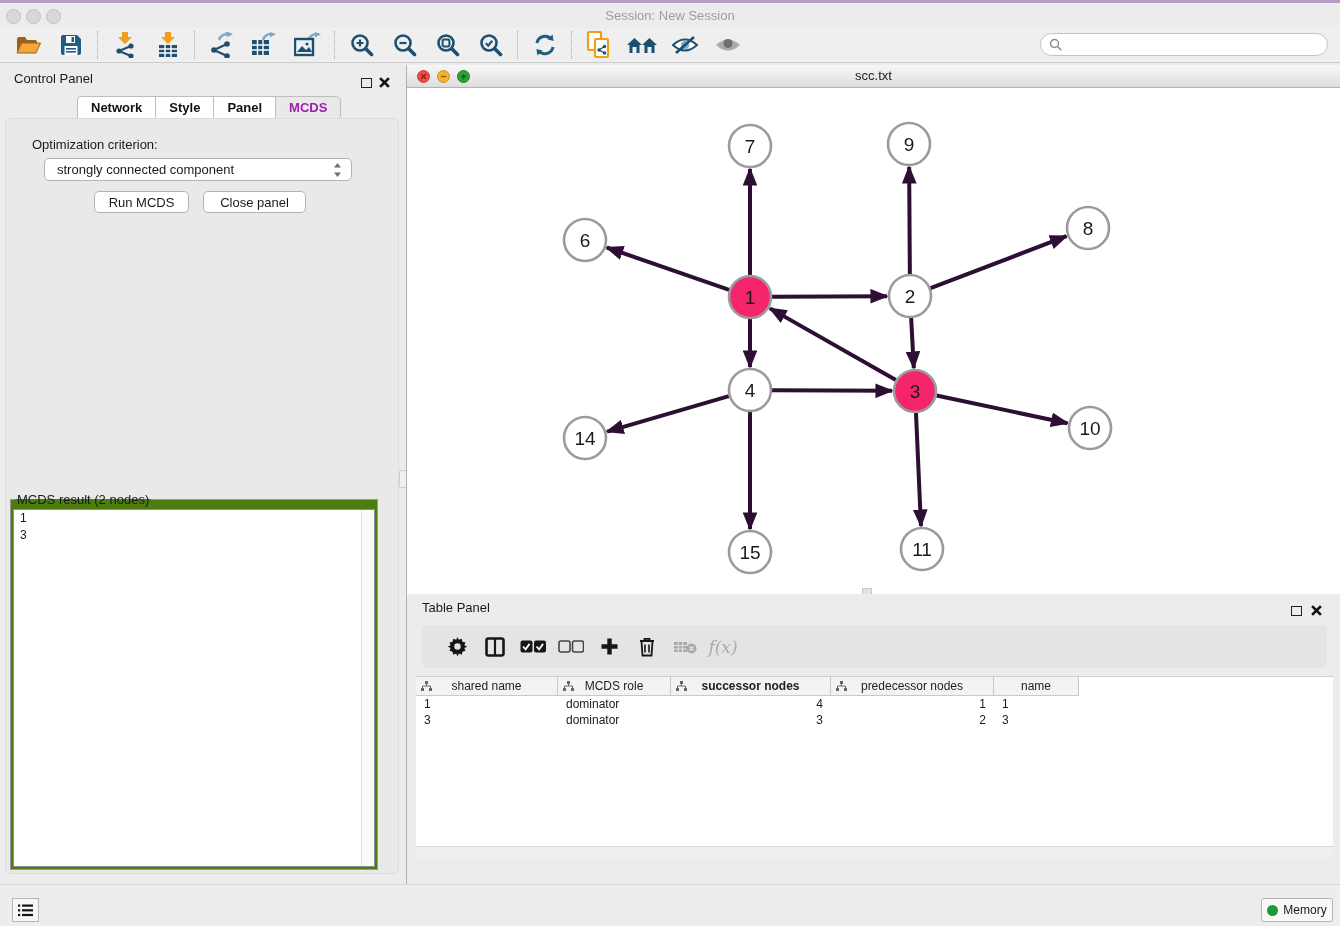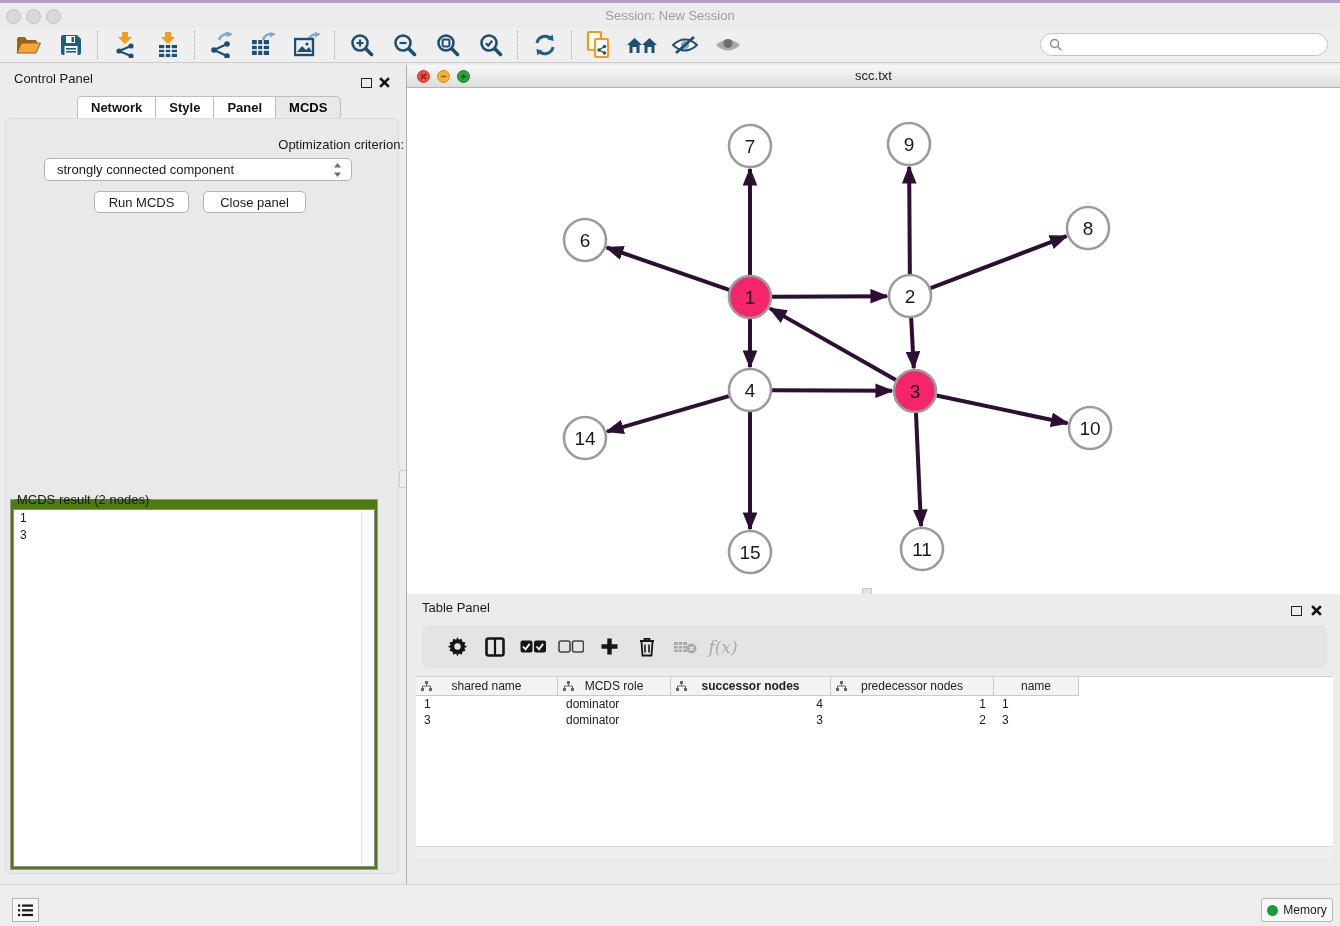--- a/index.html
+++ b/index.html
@@ -26,24 +26,24 @@
   .search-wrap { position:absolute; right:12px; top:33px; width:288px; height:23px;
     background:#fff; border:1px solid #c3c3c3; border-radius:12px; display:flex; align-items:center; padding-left:8px; }
 
   
   .cp-title { left:14px; top:71px; font-size:13px; }
   .float-ic { width:11px; height:10px; border:1.6px solid #222; display:inline-block; }
   .cp-tabs { left:78px; top:96px; display:flex; }
   .cp-tab { font-size:13px; font-weight:bold; background:#fff; border:1px solid #bdbdbd;
     padding:3px 13px 4px; margin-left:-1px; color:#111; }
   .cp-tab:first-child { border-radius:4px 0 0 0; }
-  .cp-tab.active { background:#e9e9e9; color:#000000; border-radius:0 5px 5px 0; }
+  .cp-tab.active { background:#e9e9e9; color:#a21caf; border-radius:0 5px 5px 0; }
   .cp-body { left:5px; top:118px; width:394px; height:756px; background:#e9e9e9;
     border:1px solid #dcdcdc; border-radius:6px; }
-  .opt-label { left:0; top:137px; width:404px; text-align:right; font-size:13px; }
+  .opt-label { left:0; top:137px; width:404px; text-align:left; font-size:13px;padding-left:32px; }
   .dropdown { left:44px; top:158px; width:308px; height:23px; background:#fff;
     border:1px solid #b3b3b3; border-radius:5px; font-size:13px; display:flex;
     align-items:center; padding-left:12px; }
   .dd-chevrons { position:absolute; right:9px; top:3px; }
   .btn { background:#fff; border:1px solid #b3b3b3; border-radius:5px; font-size:13px;
     display:flex; align-items:center; justify-content:center; height:22px; }
   .run-btn { left:94px; top:191px; width:95px; }
   .closep-btn { left:203px; top:191px; width:103px; }
   .result-fs { left:10px; top:492px; width:368px; height:378px; border:1px solid #9a9a9a;
     margin:0; padding:2px; background:#4d7c0f; }

